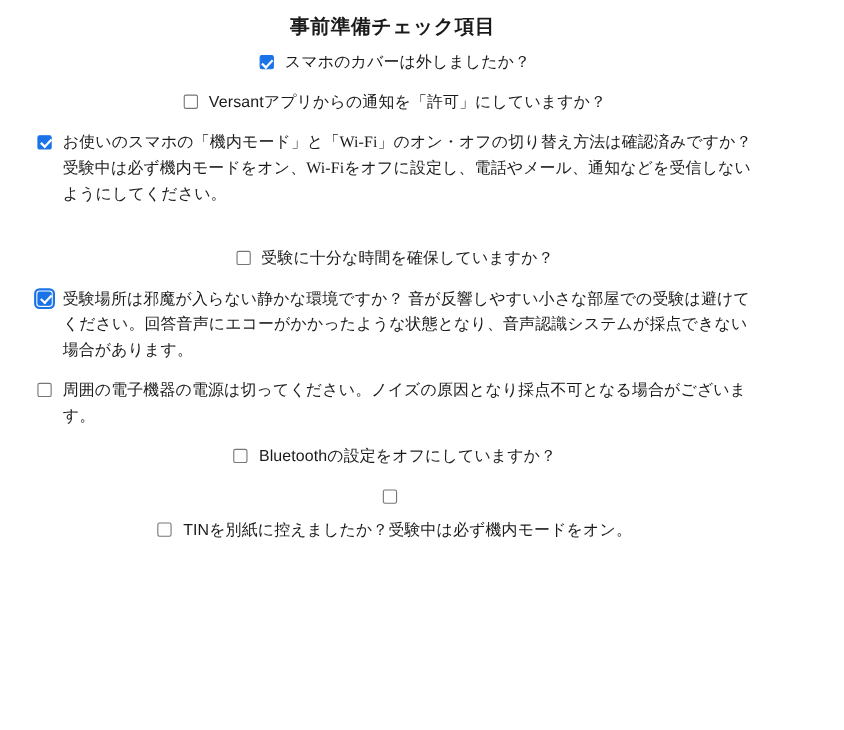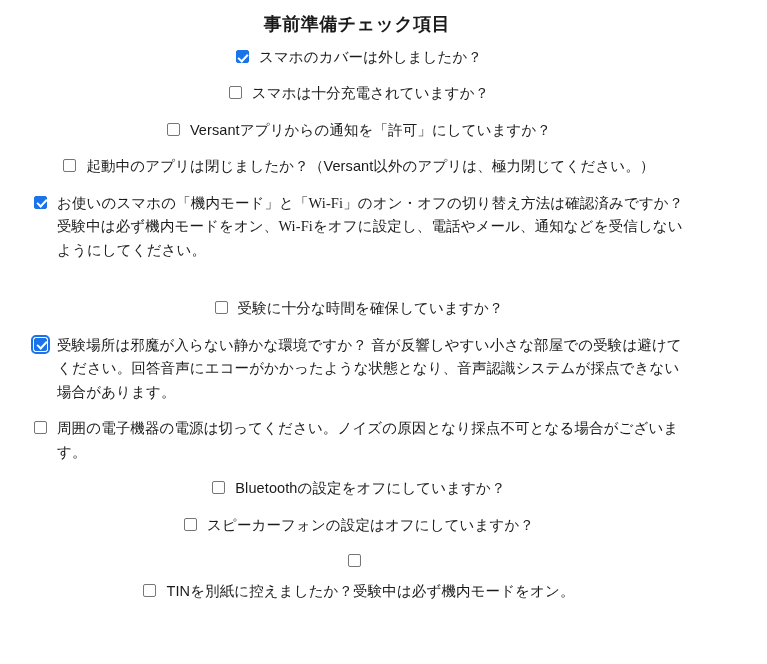--- a/index.html
+++ b/index.html
@@ -87,29 +87,21 @@
 
 <div class="page">
   <h1 class="page-title">事前準備チェック項目</h1>
   <div class="checklist">
       <div class="check-row">
         <span class="cb checked"></span>
         <span class="label">スマホのカバーは外しましたか？</span>
       </div>
       <div class="check-row">
         <span class="cb"></span>
-        <span class="label">スマホは十分充電されていますか？</span>
-      </div>
-      <div class="check-row">
-        <span class="cb"></span>
         <span class="label">Versantアプリからの通知を「許可」にしていますか？</span>
-      </div>
-      <div class="check-row">
-        <span class="cb"></span>
-        <span class="label">起動中のアプリは閉じましたか？（Versant以外のアプリは、極力閉じてください。）</span>
       </div>
       <div class="check-row gap-after">
         <span class="cb checked"></span>
         <span class="label">お使いのスマホの「機内モード」と「Wi-Fi」のオン・オフの切り替え方法は確認済みですか？ 受験中は必ず機内モードをオン、Wi-Fiをオフに設定し、電話やメール、通知などを受信しないようにしてください。</span>
       </div>
       <div class="check-row">
         <span class="cb"></span>
         <span class="label">受験に十分な時間を確保していますか？</span>
       </div>
       <div class="check-row">
@@ -119,23 +111,19 @@
       <div class="check-row">
         <span class="cb"></span>
         <span class="label">周囲の電子機器の電源は切ってください。ノイズの原因となり採点不可となる場合がございます。</span>
       </div>
       <div class="check-row">
         <span class="cb"></span>
         <span class="label">Bluetoothの設定をオフにしていますか？</span>
       </div>
       <div class="check-row">
         <span class="cb"></span>
-        <span class="label">スピーカーフォンの設定はオフにしていますか？</span>
-      </div>
-      <div class="check-row">
-        <span class="cb"></span>
       </div>
       <div class="check-row">
         <span class="cb"></span>
         <span class="label">TINを別紙に控えましたか？受験中は必ず機内モードをオン。</span>
       </div>
     </div>
 </div>
 
 </body></html>

